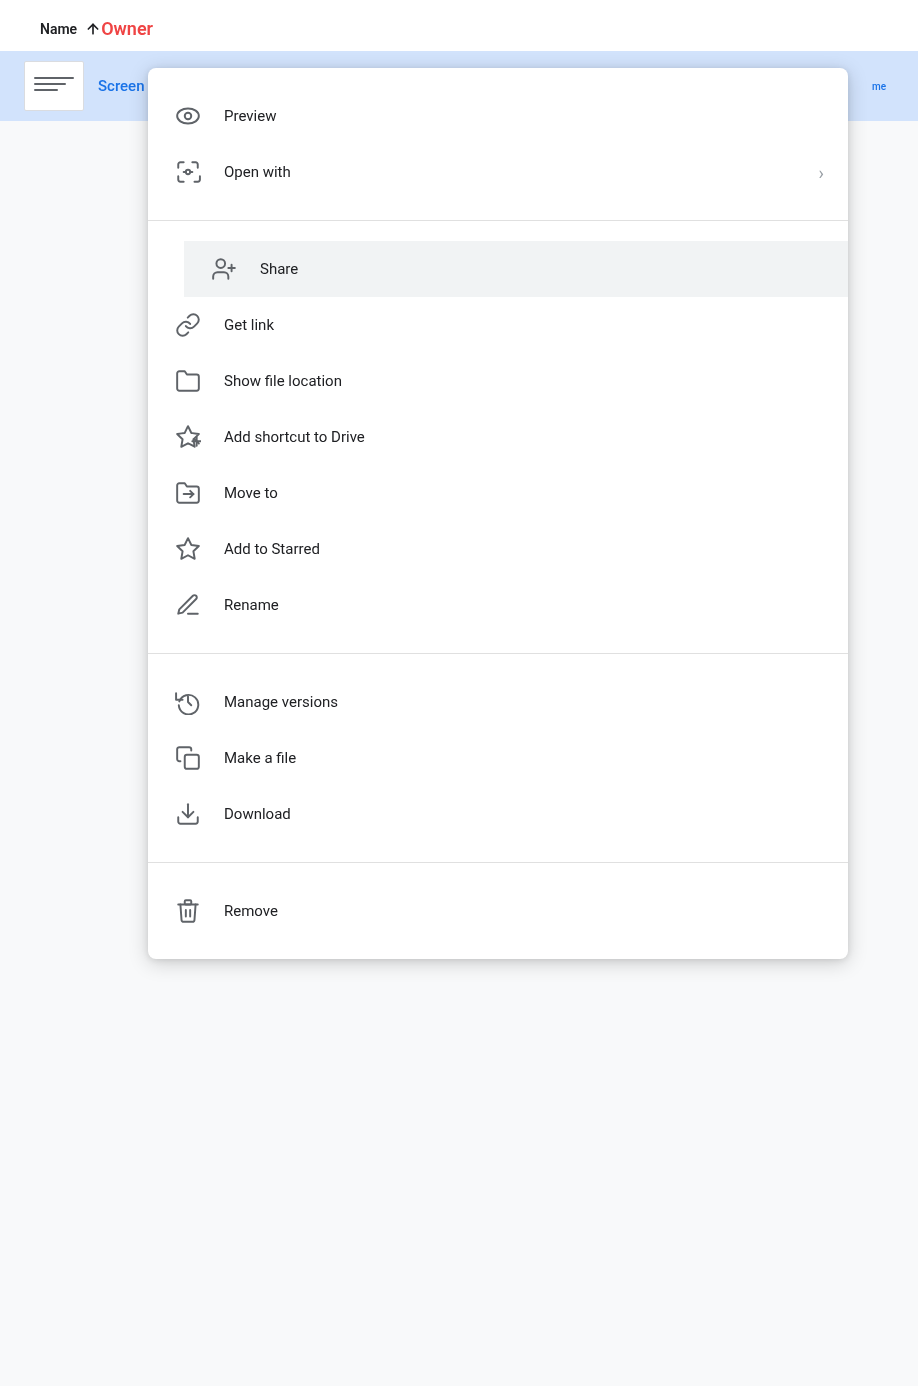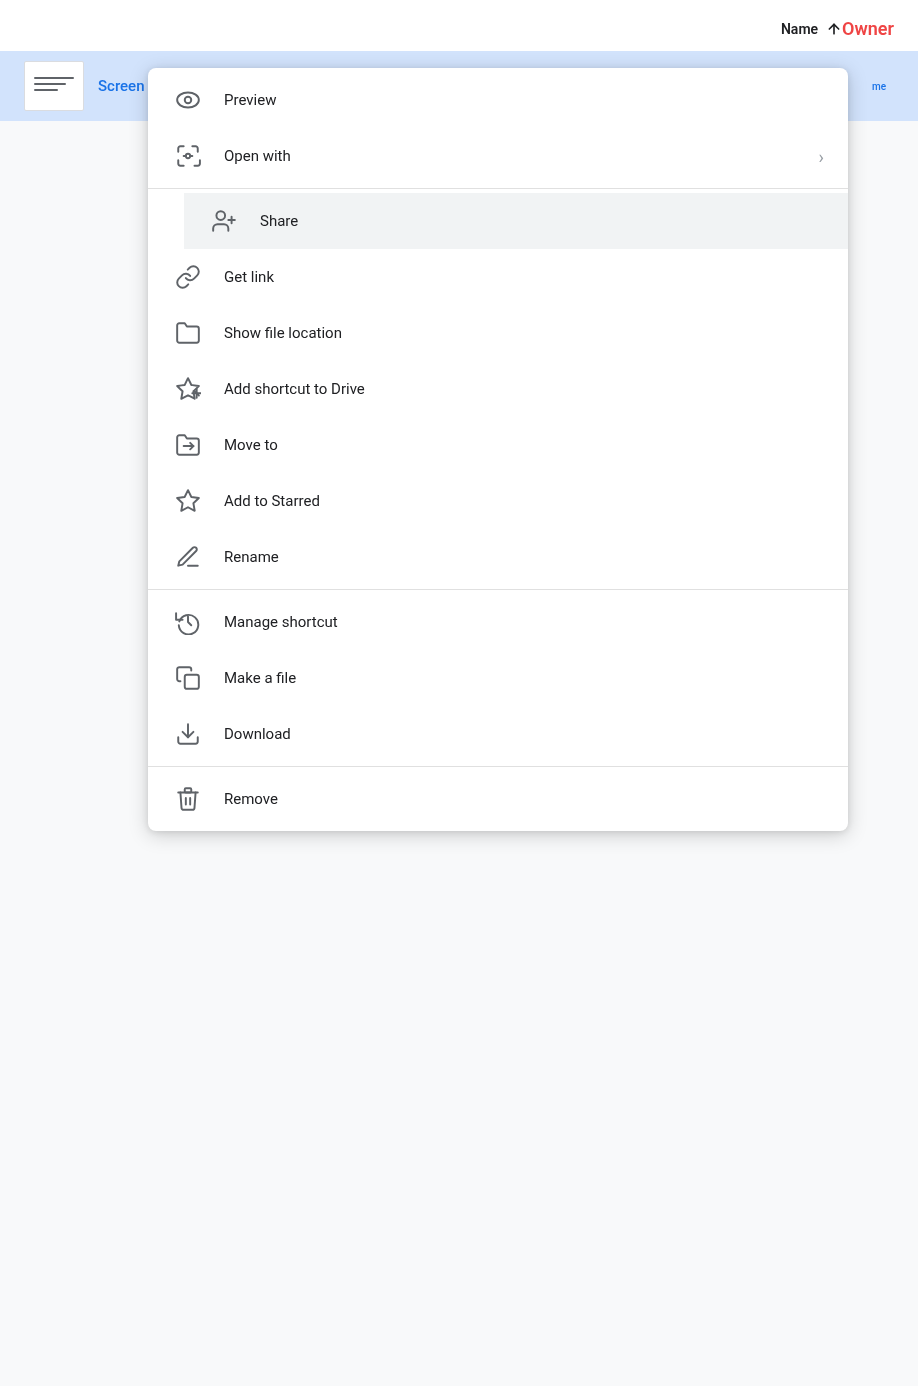--- a/index.html
+++ b/index.html
@@ -6,21 +6,21 @@
     body {
       font-family: 'Google Sans', Roboto, Arial, sans-serif;
       background: #f8f9fa;
       width: 918px;
       min-height: 1386px;
       position: relative;
     }
 
     .header-row {
       display: flex;
-      justify-content: flex-end;
+      justify-content: flex-start;
       align-items: center;
       padding: 18px 24px 12px 40px;
       background: #fff;
     }
 
     .header-name {
       display: flex;
       align-items: center;
       gap: 8px;
       font-size: 14px;
@@ -98,21 +98,21 @@
       top: 68px;
       width: 700px;
       background: #fff;
       border-radius: 8px;
       box-shadow: 0 4px 20px rgba(0,0,0,0.18), 0 1px 6px rgba(0,0,0,0.10);
       z-index: 100;
       overflow: hidden;
     }
 
     .menu-section {
-      padding: 4px 0;
+      padding: 20px 0;
     }
 
     .menu-section + .menu-section {
       border-top: 1px solid #e0e0e0;
     }
 
     .menu-item {
       display: flex;
       align-items: center;
       padding: 0 24px;
@@ -291,21 +291,21 @@
 
 
     <div class="menu-item">
       <div class="menu-icon">
         <svg viewBox="0 0 24 24" fill="none" stroke="currentColor" stroke-width="1.8" stroke-linecap="round" stroke-linejoin="round">
           <polyline points="1 4 1 10 7 10"></polyline>
           <path d="M3.51 15a9 9 0 1 0 .49-3.51"></path>
           <polyline points="12 7 12 12 15 15"></polyline>
         </svg>
       </div>
-      <span class="menu-label">Manage shortcut</span>
+      <span class="menu-label">Manage versions</span>
     </div>
 
     <div class="menu-item">
       <div class="menu-icon">
         <svg viewBox="0 0 24 24" fill="none" stroke="currentColor" stroke-width="1.8" stroke-linecap="round" stroke-linejoin="round">
           <rect x="9" y="9" width="13" height="13" rx="2" ry="2"></rect>
           <path d="M5 15H4a2 2 0 0 1-2-2V4a2 2 0 0 1 2-2h9a2 2 0 0 1 2 2v1"></path>
         </svg>
       </div>
       <span class="menu-label">Make a file</span>

